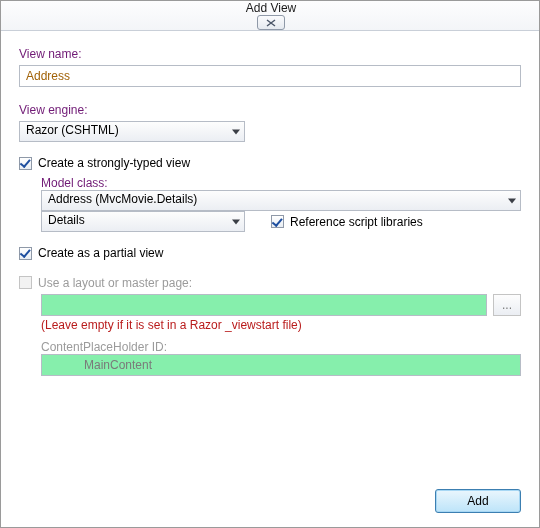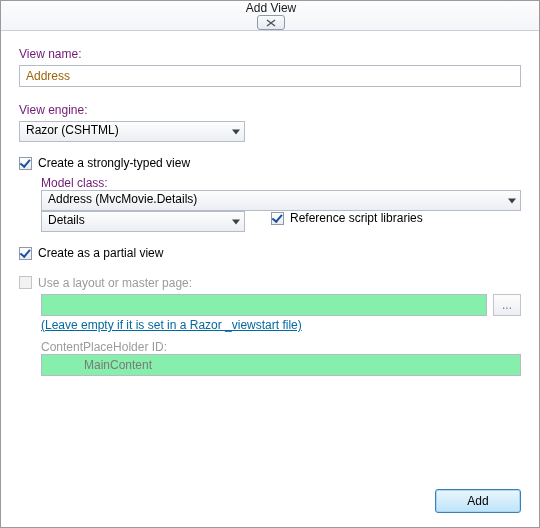--- a/index.html
+++ b/index.html
@@ -14,29 +14,29 @@
   .text-input { width: 100%; height: 22px; border: 1px solid #b6bcc6; padding: 2px 6px; background: #fff; color: #a16207; }
   .text-input.disabled { background: #86efac; color: #7a7a7a; padding-left: 42px; }
   .combo { position: relative; height: 21px; border: 1px solid #b6bcc6; background: linear-gradient(#fdfdfd,#ebeef3); display: flex; align-items: center; padding: 0 22px 4px 6px; color: #000; }
   .combo .arrow { position: absolute; right: 4px; top: 50%; transform: translateY(-50%); width: 0; height: 0; border-left: 4px solid transparent; border-right: 4px solid transparent; border-top: 5px solid #3b3f46; }
   .combo.wide { width: 100%; }
   .row { display: flex; align-items: center; gap: 6px; }
   .check { width: 13px; height: 13px; border: 1px solid #8f99a8; background: linear-gradient(#fff,#e8edf3); display: flex; align-items: center; justify-content: center; flex: none; }
   .check.checked::after { content: ""; width: 8px; height: 4px; border-left: 2px solid #1d4e9f; border-bottom: 2px solid #1d4e9f; transform: rotate(-50deg) translate(0px,-1px); }
   .check.disabled { border-color: #c4c4c4; background: #f2f2f2; }
   .indent { margin-left: 22px; display: flex; flex-direction: column; }
-  .hint { color: #0369a1; margin-top: 2px; text-decoration: underline; }
+  .hint { color: #b91c1c; margin-top: 2px; }
   .hr-gap { height: 6px; }
   .layout-row { display: flex; gap: 6px; align-items: center; }
   .layout-row .text-input { flex: 1; }
   .browse { width: 28px; height: 22px; border: 1px solid #c4c4c4; background: linear-gradient(#fdfdfd,#ebeef3); color: #7a7a7a; display: flex; align-items: center; justify-content: center; }
   .footer { display: flex; justify-content: flex-end; gap: 0; padding: 10px 18px 14px 18px; }
   .btn { width: 86px; height: 24px; border: 1px solid #8f99a8; border-radius: 3px; background: linear-gradient(#fdfdfd,#e4e8ee); display: flex; align-items: center; justify-content: center; color: #000; }
   .btn.primary { border: 1px solid #3c7fb1; box-shadow: inset 0 0 0 1px #a7d7f4; background: linear-gradient(#eaf6fd,#bde4f9); }
-  .scaffold-row { display:flex; align-items:flex-start; gap: 26px; }
+  .scaffold-row { display:flex; align-items:center; gap: 26px; }
 </style>
 </head>
 <body>
 
 <div class="window">
   <div class="titlebar">
     <div class="title">Add View</div>
     <div class="closebtn">
       <svg width="10" height="8" viewBox="0 0 10 8">
           <path d="M1 1 L9 7 M9 1 L1 7" stroke="#4a5568" stroke-width="1.4" fill="none"></path>

